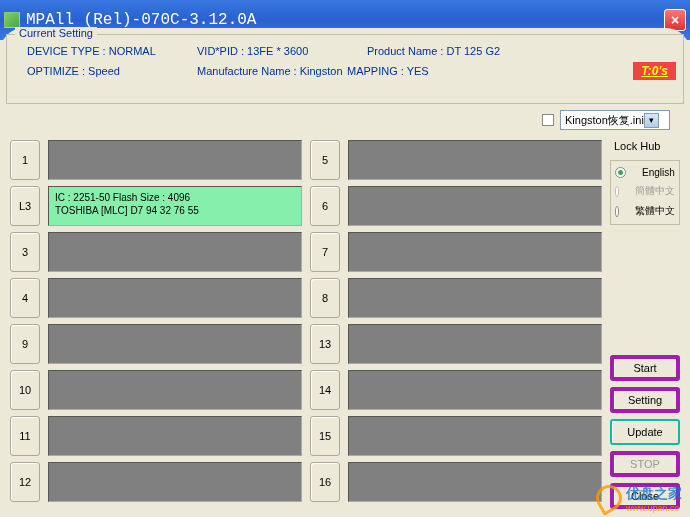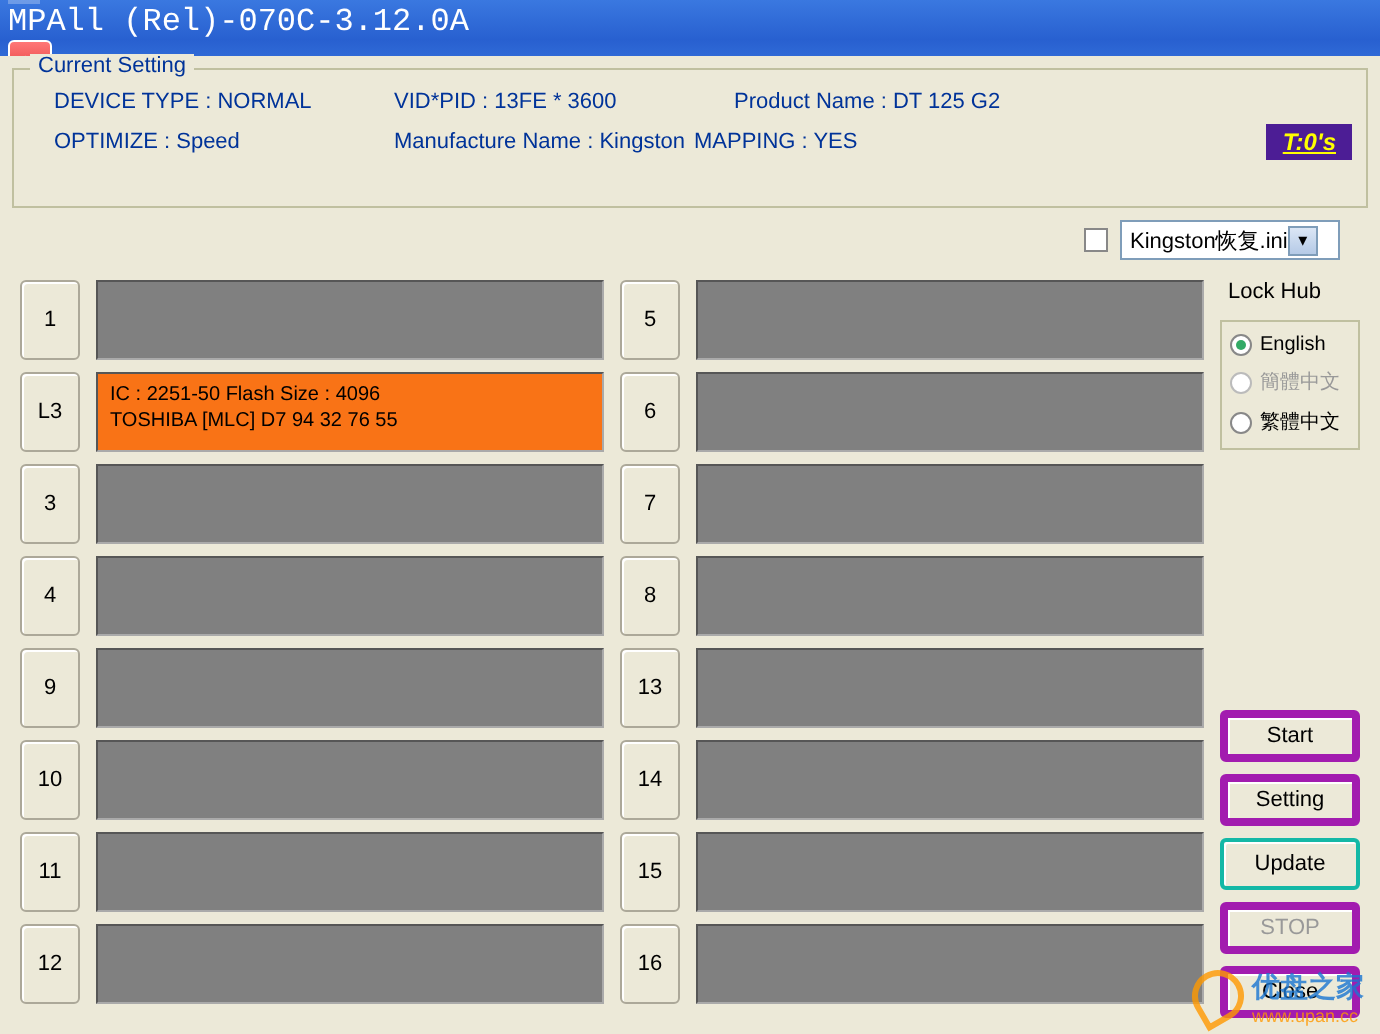--- a/index.html
+++ b/index.html
@@ -10,24 +10,23 @@
     background: #ece9d8;
     width: 690px;
     height: 517px;
     position: relative;
     overflow: hidden;
   }
   .titlebar {
     background: linear-gradient(to bottom, #3a78e0 0%, #2860d0 50%, #3a78e0 100%);
     height: 40px;
     display: flex;
-    align-items: flex-start;
+    align-items: center;
     padding: 0 4px;
     color: white;
-    flex-direction: column;
   }
   .titlebar .icon {
     width: 16px; height: 16px;
     background: linear-gradient(135deg,#8c6,#4a4);
     margin-right: 6px;
     border: 1px solid #fff4;
   }
   .titlebar .title {
     font-family: "Courier New", monospace;
     font-size: 16px;
@@ -43,39 +42,40 @@
     font-size: 14px;
     text-align: center;
     line-height: 20px;
     cursor: pointer;
   }
   .client {
     position: absolute;
     top: 28px; left: 0; right: 0; bottom: 0;
     background: #ece9d8;
     padding: 6px;
+    border-radius: 24px;
   }
   .groupbox {
     border: 1px solid #c0c0a0;
     position: relative;
     padding: 10px 8px 8px 8px;
   }
   .groupbox .legend {
     position: absolute;
     top: -8px; left: 8px;
     background: #ece9d8;
     padding: 0 4px;
     color: #003399;
   }
   .settings-row { display: flex; margin-bottom: 8px; padding-left: 12px; }
   .settings-row .cell { color: #003399; }
   .top-right {
     position: absolute;
     top: 34px; right: 14px;
-    background: #4c1d95; color: yellow;
+    background: #ef4444; color: yellow;
     font-style: italic; font-weight: bold;
     text-decoration: underline;
     padding: 2px 8px;
     font-size: 12px;
     margin-left: 40px;
   }
   .config-row {
     position: absolute;
     top: 82px; right: 20px;
     display: flex;
@@ -116,37 +116,37 @@
     font-size: 11px;
     display: flex; align-items: center; justify-content: center;
     cursor: pointer;
     box-shadow: inset 1px 1px #fff;
   }
   .slot-body {
     background: #808080;
     border: 1px inset #aaa;
   }
   .slot-body.active {
-    background: #f97316;
+    background: #86efac;
     color: black;
     padding: 4px 6px;
     font-size: 10px;
     line-height: 13px;
   }
   .side {
     width: 70px;
     display: flex; flex-direction: column; gap: 6px;
   }
   .lockhub { display:flex; align-items:center; gap:4px; margin-bottom:2px; white-space:nowrap; }
   .langbox {
     border: 1px solid #c0c0a0;
     padding: 6px 4px;
     display: flex; flex-direction: column; gap: 6px;
   }
-  .radio { display:flex; align-items:center; gap:4px; white-space: nowrap; font-size:10px;}
+  .radio { display:flex; align-items:center; gap:16px; white-space: nowrap; font-size:10px;}
   .radio .dot { width:11px;height:11px;border:1px solid #888;border-radius:50%;background:#fff;position:relative;}
   .radio .dot.sel::after{content:"";position:absolute;top:2px;left:2px;width:5px;height:5px;background:#3a6;border-radius:50%;}
   .radio.dis { color:#999; }
   .radio.dis .dot { border-color:#bbb; }
   .btn {
     height: 26px;
     background: #ece9d8;
     border: 4px solid #a21caf;
     border-radius: 3px;
     font-size: 11px;

